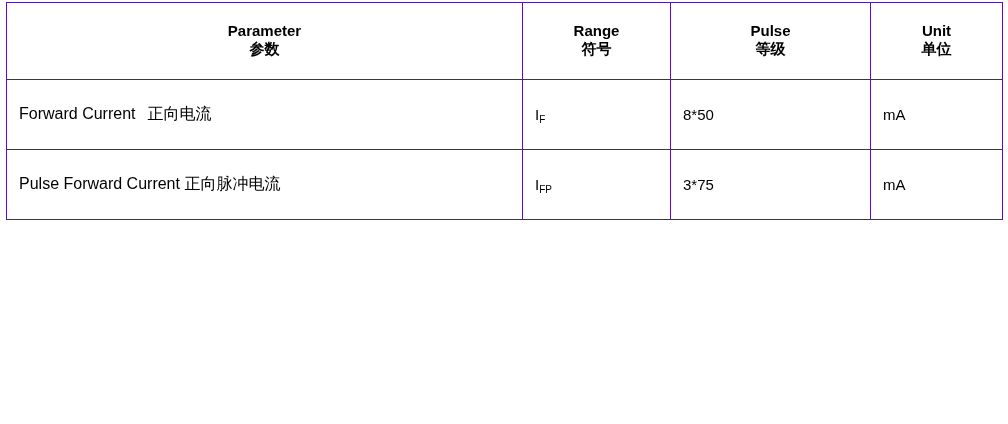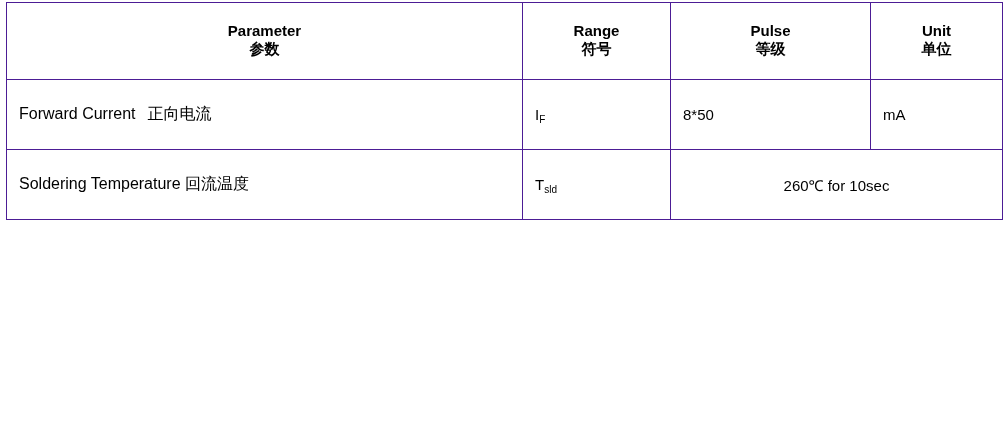--- a/index.html
+++ b/index.html
@@ -105,29 +105,30 @@
         <td class="param">
           <span>Forward Current</span><span class="gap"></span><span class="cjk">正向电流</span>
         </td>
         <td class="symbol">
           <span>I</span><sub>F</sub>
         </td>
         <td class="rating">8*50</td>
         <td class="unit">mA</td>
       </tr>
 
+      <tr>
+        <td class="param">
+          <span>Pulse Forward Current</span> <span class="cjk">正向脉冲电流</span>
+        </td>
+        <td class="symbol">
+          <span>I</span><sub>FP</sub>
+        </td>
+        <td class="rating">3*75</td>
+        <td class="unit">mA</td>
+      </tr>
 
 
 
 
 
-      <tr>
-        <td class="param">
-          <span>Soldering Temperature</span> <span class="cjk">回流温度</span>
-        </td>
-        <td class="symbol">
-          <span>T</span><sub>sld</sub>
-        </td>
-        <td class="rating span-two" colspan="2">260℃  for 10sec</td>
-      </tr>
     </tbody>
   </table>
 </div>
 
 </body></html>

